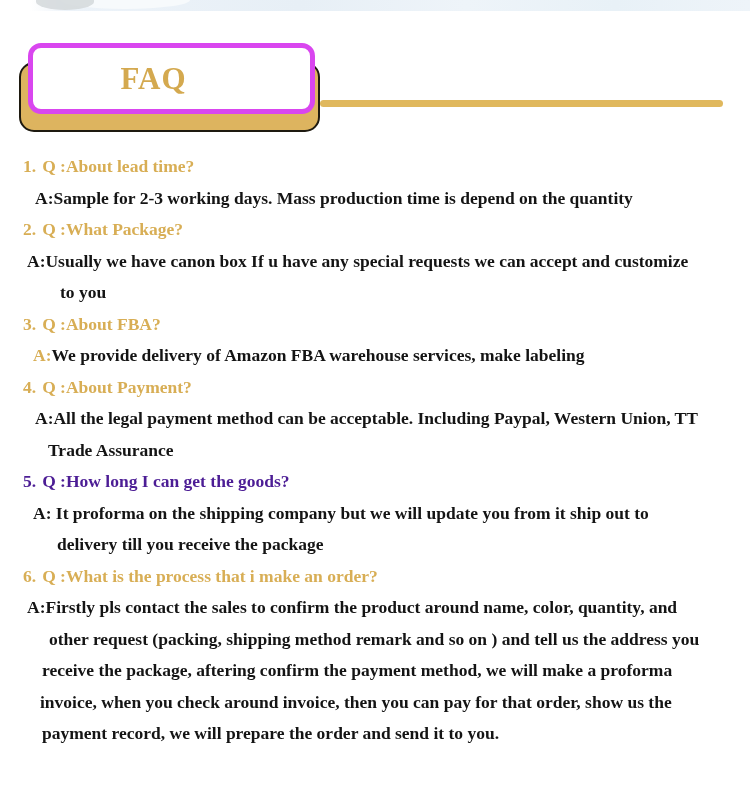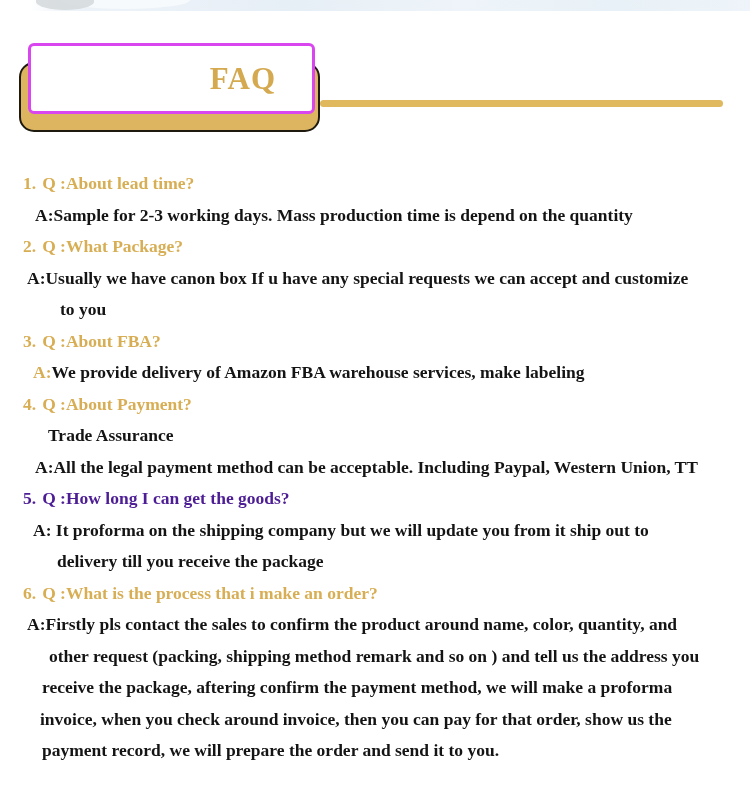--- a/index.html
+++ b/index.html
@@ -49,43 +49,43 @@
     left: 0; top: 19px;
     width: 301px; height: 70px;
     border: 2px solid #1e1a10;
     border-radius: 15px;
   }
   .banner-front {
     position: absolute;
     left: 9px; top: 0;
     width: 287px; height: 71px;
     background: #ffffff;
-    border: 3px solid #d946ef;
-    border-radius: 6px;
+    border: 5px solid #d946ef;
+    border-radius: 13px;
     display: flex;
     align-items: center;
-    justify-content: flex-end;
+    justify-content: center;
     padding-right: 36px;
   }
   .banner-title {
     font-size: 31px;
     font-weight: bold;
     letter-spacing: 1px;
   }
   .banner-line {
     position: absolute;
     left: 320px; top: 100px;
     width: 403px; height: 7px;
     border-radius: 4px;
   }
 
   
   .faq-list {
     position: absolute;
-    left: 0; top: 168px;
+    left: 0; top: 151px;
     width: 750px;
   }
   .line {
     height: 31.5px;
     line-height: 31.5px;
     font-size: 17.5px;
     font-weight: bold;
     white-space: nowrap;
     color: #141414;
   }
@@ -130,22 +130,22 @@
     </div>
     <div class="line" style="margin-left:33px">
       <span class="gold-prefix" style="color: rgb(216, 174, 85);">A:</span><span>We provide delivery of Amazon FBA warehouse services, make labeling</span>
     </div>
   </div>
 
   <div>
     <div class="line q-line" style="margin-left: 23px; color: rgb(216, 174, 85);">
       <span class="q-num">4.</span><span>Q :About Payment?</span>
     </div>
+    <div class="line" style="margin-left:35px">A:All the legal payment method can be acceptable. Including Paypal, Western Union, TT</div>
     <div class="line" style="margin-left:48px">Trade Assurance</div>
-    <div class="line" style="margin-left:35px">A:All the legal payment method can be acceptable. Including Paypal, Western Union, TT</div>
   </div>
 
   <div>
     <div class="line q-line" style="margin-left: 23px; color: #4c1d95;">
       <span class="q-num">5.</span><span>Q :How long I can get the goods?</span>
     </div>
     <div class="line" style="margin-left:33px">A: It proforma on the shipping company but we will update you from it ship out to</div>
     <div class="line" style="margin-left:57px">delivery till you receive the package</div>
   </div>
 

